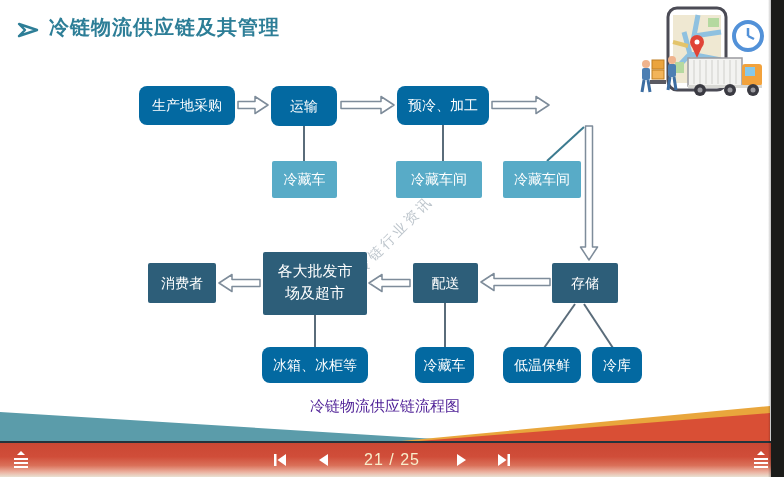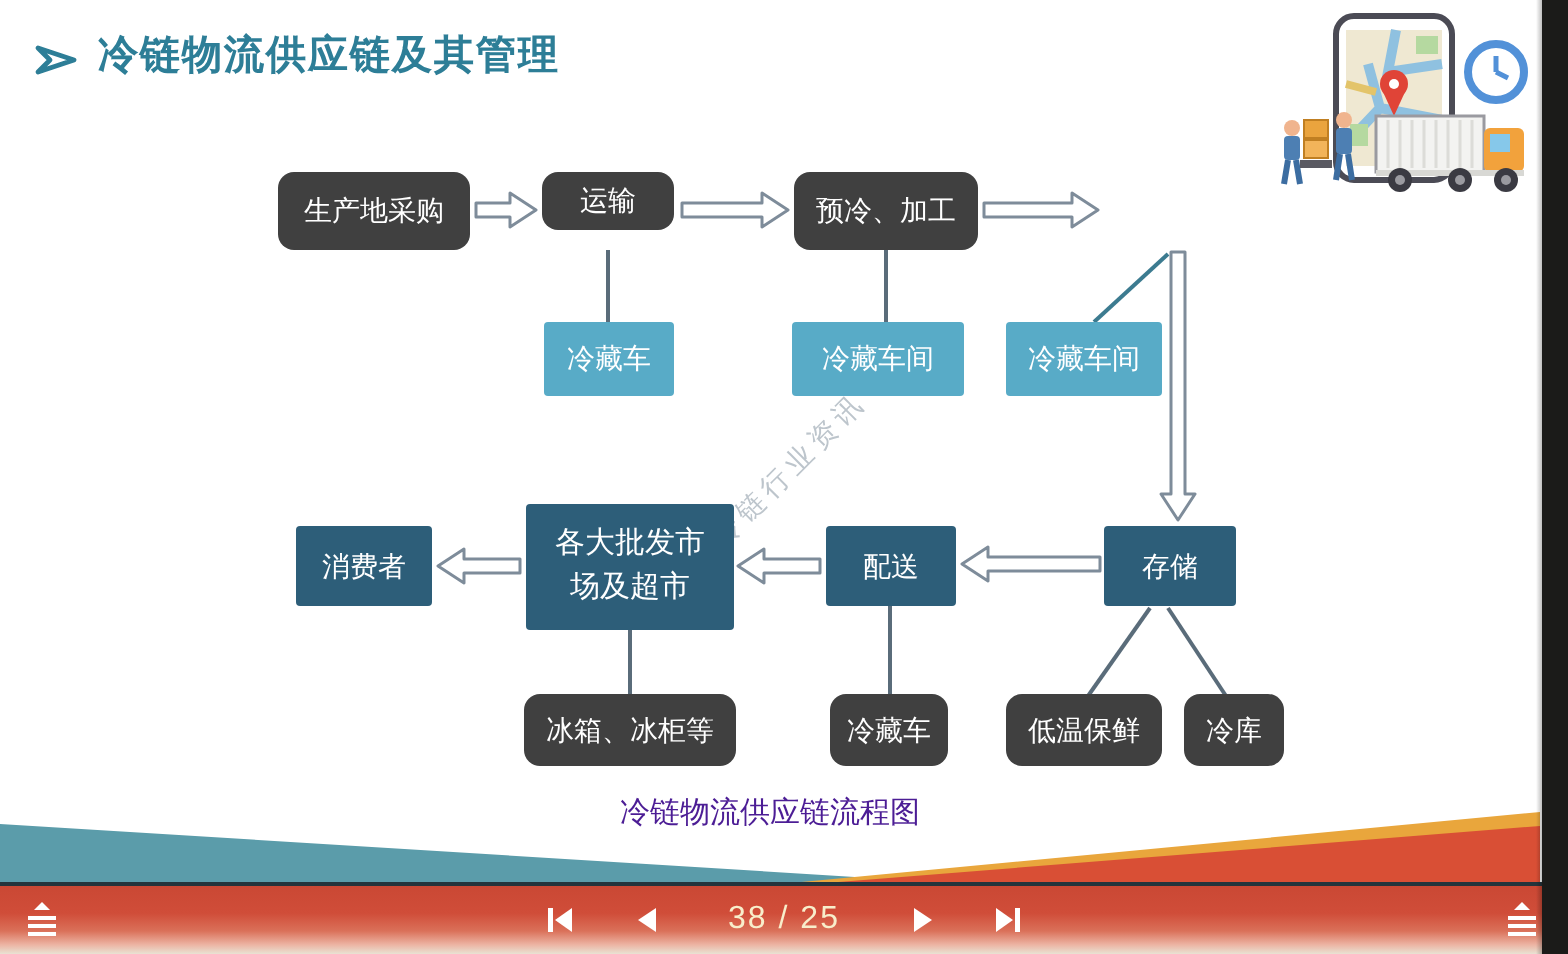--- a/index.html
+++ b/index.html
@@ -20,21 +20,21 @@
 
   
   .watermark{position:absolute;left:305px;top:160px;width:180px;height:150px;z-index:1;
     display:flex;align-items:center;justify-content:center;pointer-events:none;}
   .watermark span{transform:rotate(-45deg);color:rgba(135,150,162,.55);font-size:14px;
     letter-spacing:3px;white-space:nowrap;}
 
   
   .node{position:absolute;display:flex;align-items:center;justify-content:center;text-align:center;
     color:#fff;font-size:14px;line-height:1.45;z-index:3;box-sizing:border-box;}
-  .node.teal{background:#404040;border-radius:8px;}
+  .node.teal{background:#0369a1;border-radius:8px;}
   .node.lblue{background:#58abc7;border-radius:2px;}
   .node.dark{background:#2d5e79;border-radius:2px;}
   .node.wide{font-size:15px;padding:0 12px;font-family:Liberation Mono, monospace;}
 
   .flow-svg{position:absolute;left:0;top:0;z-index:2;pointer-events:none;}
 
   
   .caption{position:absolute;left:0;top:397px;width:770px;text-align:center;color:#4c1d95;
     font-size:15px;z-index:5;}
 
@@ -128,21 +128,21 @@
     <polygon points="492,101.5 536,101.5 536,96.5 549,105 536,113.5 536,108.5 492,108.5" fill="#ffffff" stroke="#7e8c9a" stroke-width="1.5" stroke-linejoin="round"></polygon>
 
     <polygon points="550,278.5 494,278.5 494,273.5 481,282 494,290.5 494,285.5 550,285.5" fill="#ffffff" stroke="#7e8c9a" stroke-width="1.5" stroke-linejoin="round"></polygon>
     <polygon points="410,279.5 382,279.5 382,274.5 369,283 382,291.5 382,286.5 410,286.5" fill="#ffffff" stroke="#7e8c9a" stroke-width="1.5" stroke-linejoin="round"></polygon>
     <polygon points="260,279.5 232,279.5 232,274.5 219,283 232,291.5 232,286.5 260,286.5" fill="#ffffff" stroke="#7e8c9a" stroke-width="1.5" stroke-linejoin="round"></polygon>
 
     <polygon points="585.5,126 585.5,247 580.5,247 589,260 597.5,247 592.5,247 592.5,126" fill="#ffffff" stroke="#7e8c9a" stroke-width="1.5" stroke-linejoin="round"></polygon>
   </svg>
 
   <div class="node teal" style="left:139px;top:86px;width:96px;height:39px">生产地采购</div>
-  <div class="node teal" style="left:271px;top:86px;width:66px;height:29px">运输</div>
+  <div class="node teal" style="left:271px;top:86px;width:66px;height:40px">运输</div>
   <div class="node teal" style="left:397px;top:86px;width:92px;height:39px">预冷、加工</div>
 
   <div class="node lblue" style="left:272px;top:161px;width:65px;height:37px">冷藏车</div>
   <div class="node lblue" style="left:396px;top:161px;width:86px;height:37px">冷藏车间</div>
   <div class="node lblue" style="left:503px;top:161px;width:78px;height:37px">冷藏车间</div>
 
   <div class="node dark" style="left:148px;top:263px;width:68px;height:40px">消费者</div>
   <div class="node dark wide" style="left:263px;top:252px;width:104px;height:63px">各大批发市场及超市</div>
   <div class="node dark" style="left:413px;top:263px;width:65px;height:40px">配送</div>
   <div class="node dark" style="left:552px;top:263px;width:66px;height:40px">存储</div>
@@ -175,21 +175,21 @@
         <svg width="14" height="14">
           <rect x="1" y="1" width="2.5" height="12" fill="#ffffff"></rect>
           <polygon points="13,1 13,13 4.5,7" fill="#ffffff"></polygon>
         </svg>
       </div>
       <div class="nav-btn">
         <svg width="12" height="14">
           <polygon points="11,1 11,13 2,7" fill="#ffffff"></polygon>
         </svg>
       </div>
-      <span class="page-ind">38 / 25</span>
+      <span class="page-ind">21 / 25</span>
       <div class="nav-btn">
         <svg width="12" height="14">
           <polygon points="1,1 1,13 10,7" fill="#ffffff"></polygon>
         </svg>
       </div>
       <div class="nav-btn">
         <svg width="14" height="14">
           <polygon points="1,1 1,13 9.5,7" fill="#ffffff"></polygon>
           <rect x="10.5" y="1" width="2.5" height="12" fill="#ffffff"></rect>
         </svg>

